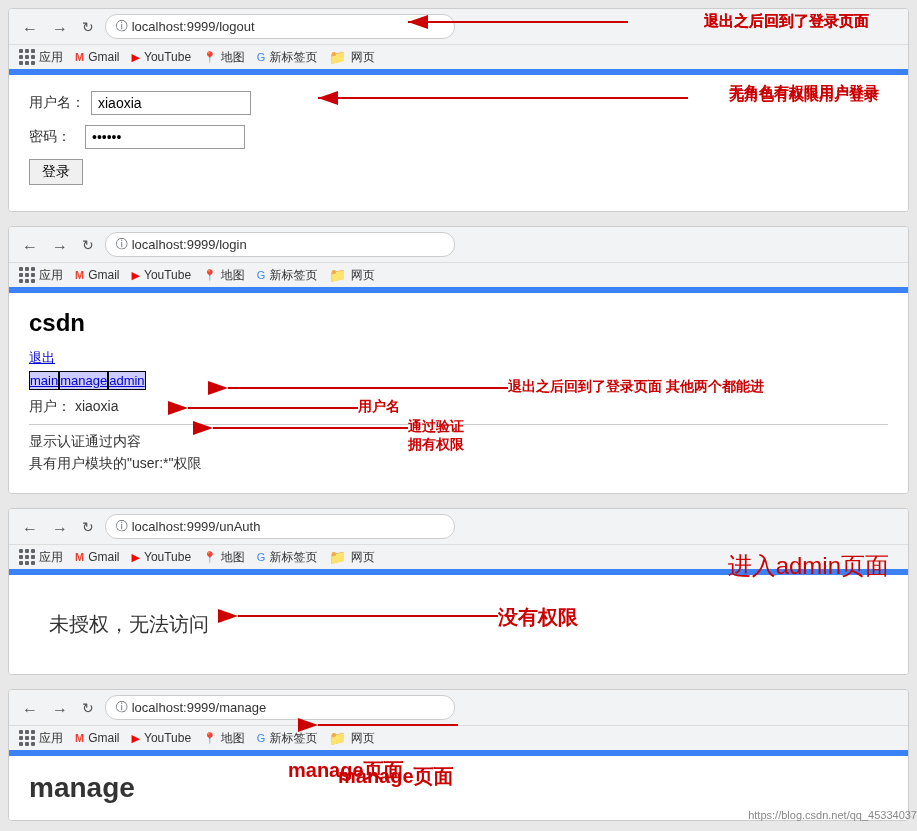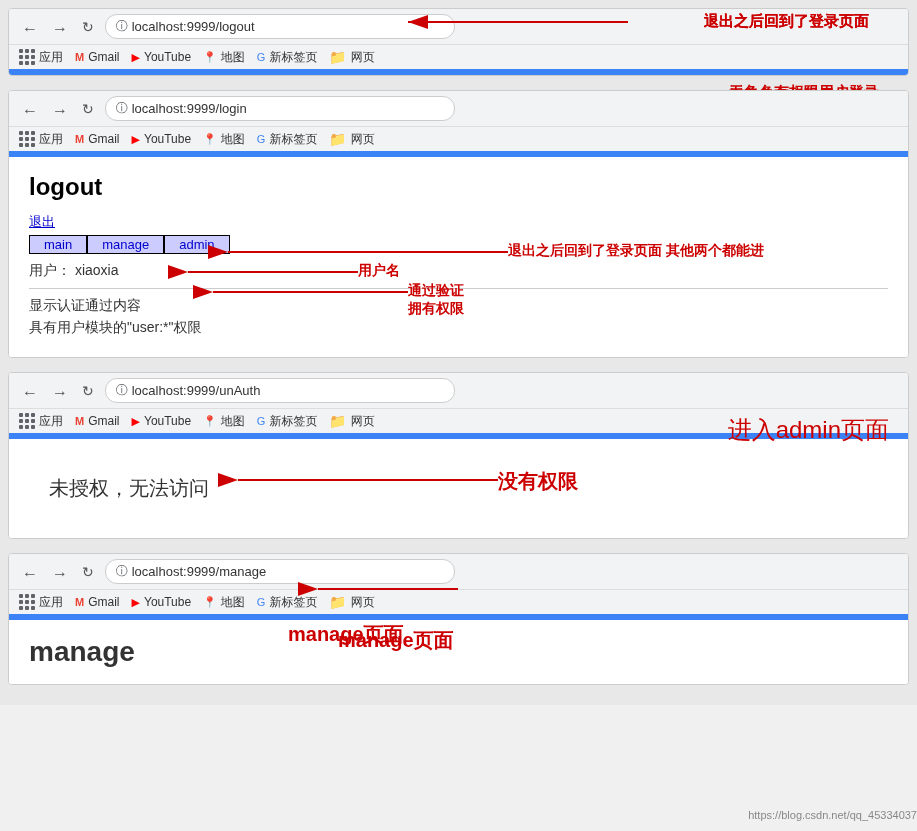--- a/index.html
+++ b/index.html
@@ -142,22 +142,23 @@
       cursor: pointer;
       font-size: 13px;
     }
     .nav-links {
       display: flex;
       gap: 0;
       margin-bottom: 8px;
     }
     .nav-link-item {
       border: 1px solid #000;
-      padding: 1px 14px;
+      padding: 1px 0;
       color: #0000cc;
+      text-decoration: underline;
       cursor: pointer;
       font-size: 13px;
       background: #fff;
     }
     .nav-link-item.highlighted {
       background: #ccccff;
     }
     .info-row {
       font-size: 14px;
       color: #333;
@@ -261,20 +262,33 @@
         <div class="bookmark-item">
           <span class="google-icon">G</span>
           <span>新标签页</span>
         </div>
         <div class="bookmark-item">
           <span class="folder-icon">📁</span>
           <span>网页</span>
         </div>
       </div>
 
+      <div class="page-content">
+        <div class="form-row">
+          <span class="form-label">用户名：</span>
+          <input class="form-input" type="text" value="xiaoxia" style="">
+        </div>
+        <div class="form-row">
+          <span class="form-label">密码：</span>
+          <input class="form-input" type="password" value="123456" style="">
+        </div>
+        <div class="form-row">
+          <button class="login-btn">登录</button>
+        </div>
+      </div>
     </div>
 
     <div style="position:absolute; top: 4px; right: 40px; color:#cc0000; font-size:15px; font-weight:bold; white-space:nowrap;">退出之后回到了登录页面</div>
     <div style="position:absolute; top: 75px; right: 30px; color:#cc0000; font-size:15px; font-weight:bold; white-space:nowrap;">无角色有权限用户登录</div>
 
     <svg style="position:absolute;top:0;left:0;width:100%;height:100%;pointer-events:none;">
 
       <defs>
         <marker id="arrowhead1" markerWidth="10" markerHeight="7" refX="10" refY="3.5" orient="auto">
           <polygon points="0 0, 10 3.5, 0 7" fill="#cc0000"></polygon>
@@ -331,21 +345,21 @@
         <div class="bookmark-item">
           <span class="google-icon">G</span>
           <span>新标签页</span>
         </div>
         <div class="bookmark-item">
           <span class="folder-icon">📁</span>
           <span>网页</span>
         </div>
       </div>
       <div class="page-content">
-        <div class="page-title-index">logout</div>
+        <div class="page-title-index">csdn</div>
         <div style="margin-bottom:4px;">
           <a class="logout-link">退出</a>
         </div>
         <div class="nav-links">
           <span class="nav-link-item highlighted">main</span>
           <span class="nav-link-item highlighted">manage</span>
           <span class="nav-link-item highlighted">admin</span>
         </div>
         <div class="info-row">
           <span>用户：</span>

